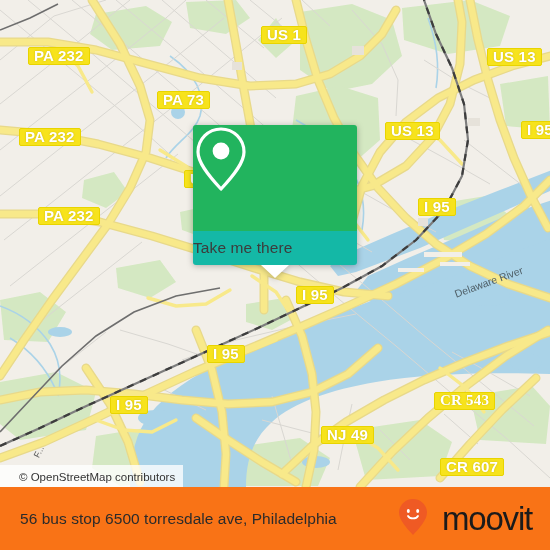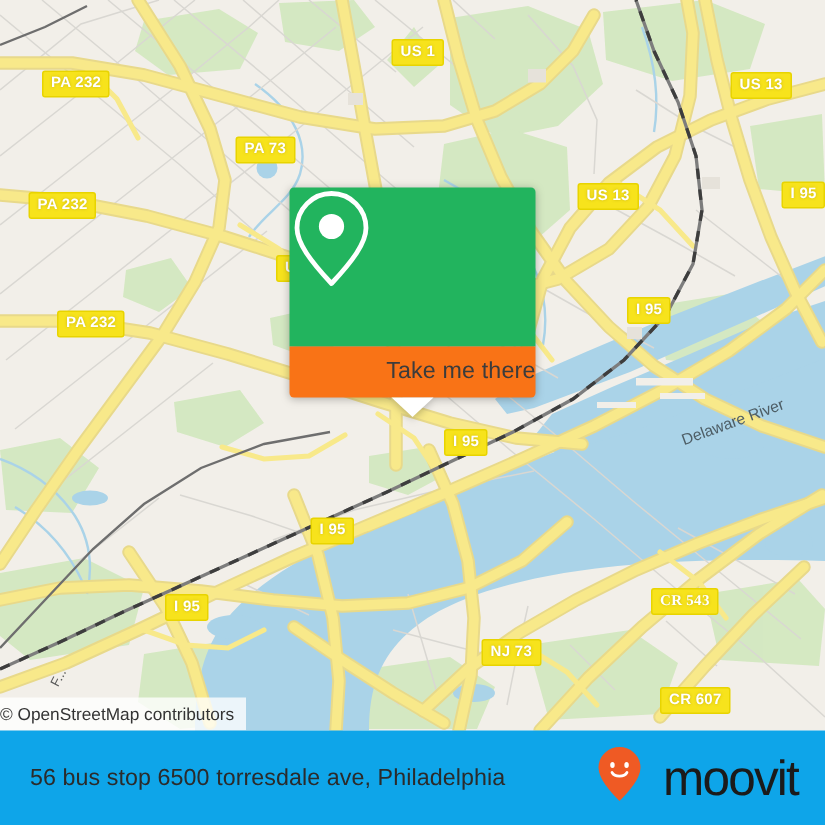--- a/index.html
+++ b/index.html
@@ -20,21 +20,21 @@
   }
   .map svg { position: absolute; left: 0; top: 0; display: block; }
 
   
   .shield {
     position: absolute;
     background: #f7e31c;
     border: 1.4px solid #e8d400;
     border-radius: 2px;
     color: #ffffff;
-    font-size: 10px;
+    font-size: 15px;
     font-weight: bold;
     letter-spacing: .2px;
     line-height: 13px;
     padding: 1px 5px 2px 5px;
     white-space: nowrap;
     text-shadow: 0 0 2px rgba(120,100,0,.35);
     font-family: "Liberation Sans", sans-serif;
   }
 
   .river-label {
@@ -49,21 +49,21 @@
     font-size: 9px;
     color: #5a5a5a;
     white-space: nowrap;
   }
 
   
   .attrib {
     position: absolute;
     left: 0; bottom: 0;
     height: 22px;
-    padding: 3px 8px 0 0;
+    padding: 3px 8px 0 19px;
     background: rgba(255,255,255,.78);
     font-size: 11.5px;
     color: #333333;
     line-height: 19px;
     white-space: nowrap;
   }
 
   
   .popup {
     position: absolute;
@@ -74,25 +74,25 @@
   .popup-top {
     height: 106px;
     background: #22b45e;
     border-radius: 3px 3px 0 0;
     display: flex;
     align-items: center;
     justify-content: center;
   }
   .popup-bottom {
     height: 34px;
-    background: #f97316;
+    background: #14b8a6;
     border-radius: 0 0 3px 3px;
     display: flex;
     align-items: center;
-    justify-content: flex-end;
+    justify-content: flex-start;
     position: relative;
   }
   .popup-label {
     font-size: 15.5px;
     color: #3c3c3c;
     letter-spacing: .1px;
   }
   .popup-tail {
     position: absolute;
     left: 50%;
@@ -102,21 +102,21 @@
     border-left: 14px solid transparent;
     border-right: 14px solid transparent;
     border-top: 13px solid #ffffff;
   }
 
   
   .footer {
     position: absolute;
     left: 0; top: 487px;
     width: 550px; height: 63px;
-    background: #0ea5e9;
+    background: #f97316;
     display: flex;
     align-items: center;
     justify-content: space-between;
     padding: 0 18px 0 20px;
   }
   .footer-title {
     font-size: 15.5px;
     color: #2b2b2b;
     letter-spacing: .05px;
     white-space: nowrap;
@@ -347,21 +347,21 @@
     <div class="shield" style="left:19px;  top:128px;">PA 232</div>
     <div class="shield" style="left:385px; top:122px;">US 13</div>
     <div class="shield" style="left:521px; top:121px;">I 95</div>
     <div class="shield" style="left:167px; top:170px;margin-left:17px;">US</div>
     <div class="shield" style="left:38px;  top:207px;">PA 232</div>
     <div class="shield" style="left:418px; top:198px;">I 95</div>
     <div class="shield" style="left:296px; top:286px;">I 95</div>
     <div class="shield" style="left:207px; top:345px;">I 95</div>
     <div class="shield" style="left:110px; top:396px;">I 95</div>
     <div class="shield" style="left:434px; top:392px;font-family:Liberation Serif, serif;">CR 543</div>
-    <div class="shield" style="left:321px; top:426px;">NJ 73</div>
+    <div class="shield" style="left:321px; top:426px;">NJ 49</div>
     <div class="shield" style="left:418px; top:458px;margin-left:22px;">CR 607</div>
 
     <div class="popup">
       <div class="popup-top">
         <span>
           <svg width="56" height="68" viewBox="0 0 56 68" fill="none">
             <path d="M28 4 C15.3 4 5 14.3 5 27 C5 37 14 49 28 64 C42 49 51 37 51 27 C51 14.3 40.7 4 28 4 Z" stroke="#ffffff" stroke-width="3.2" fill="none" stroke-linejoin="round"></path>
             <circle cx="28" cy="26" r="8.4" fill="#ffffff"></circle>
           </svg>
         </span>

